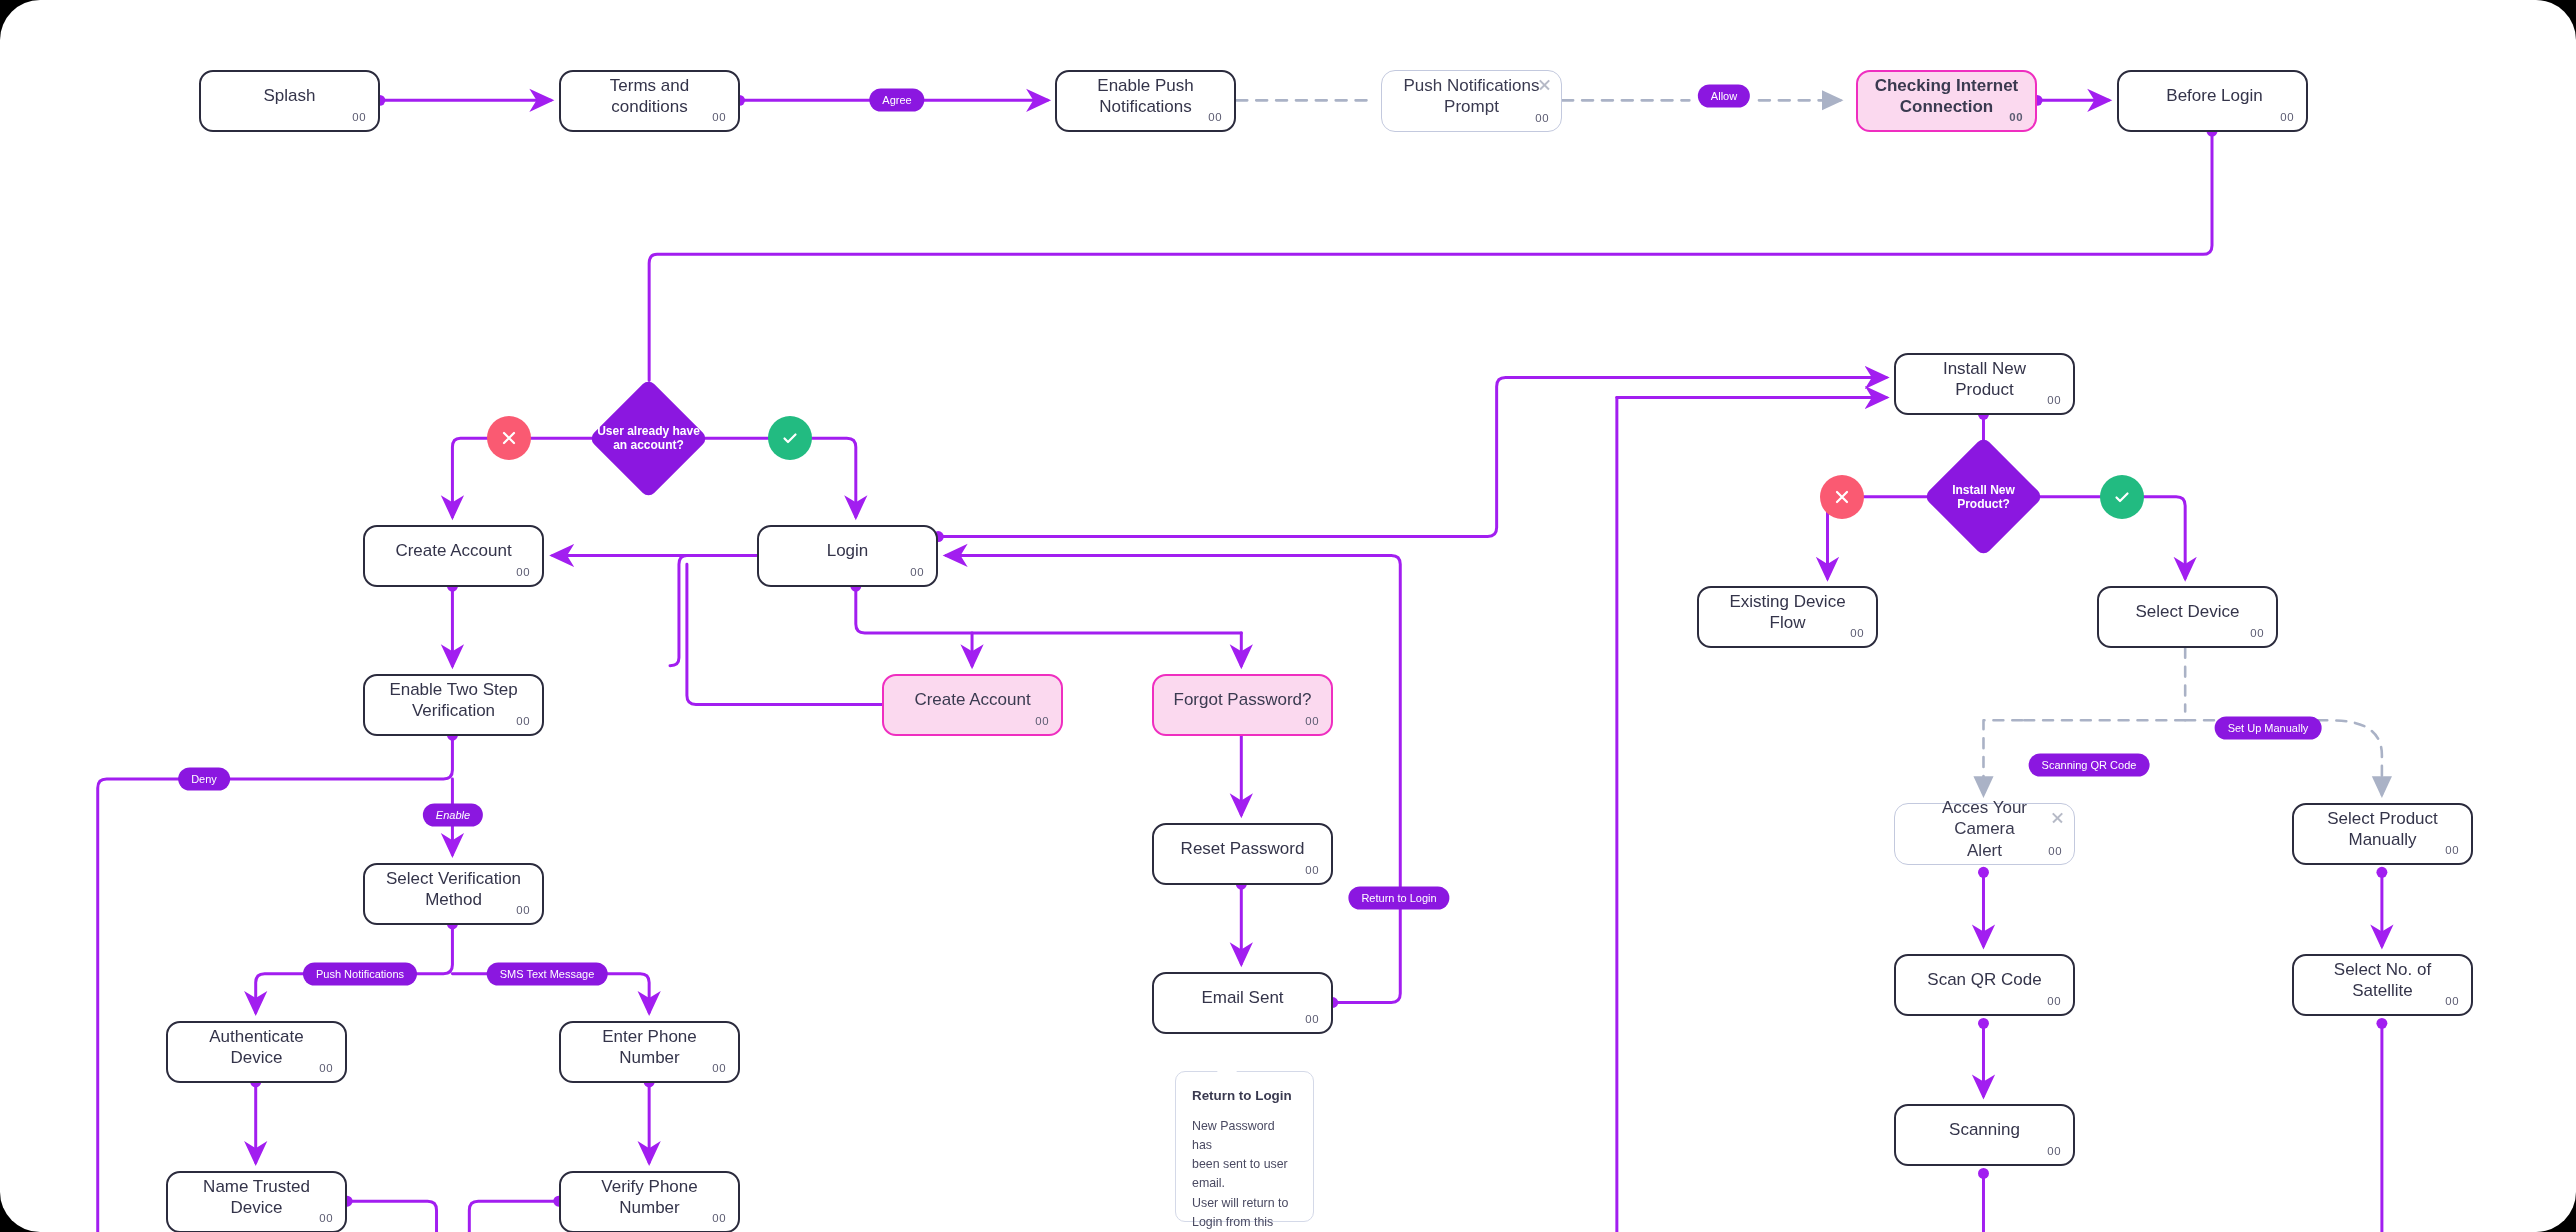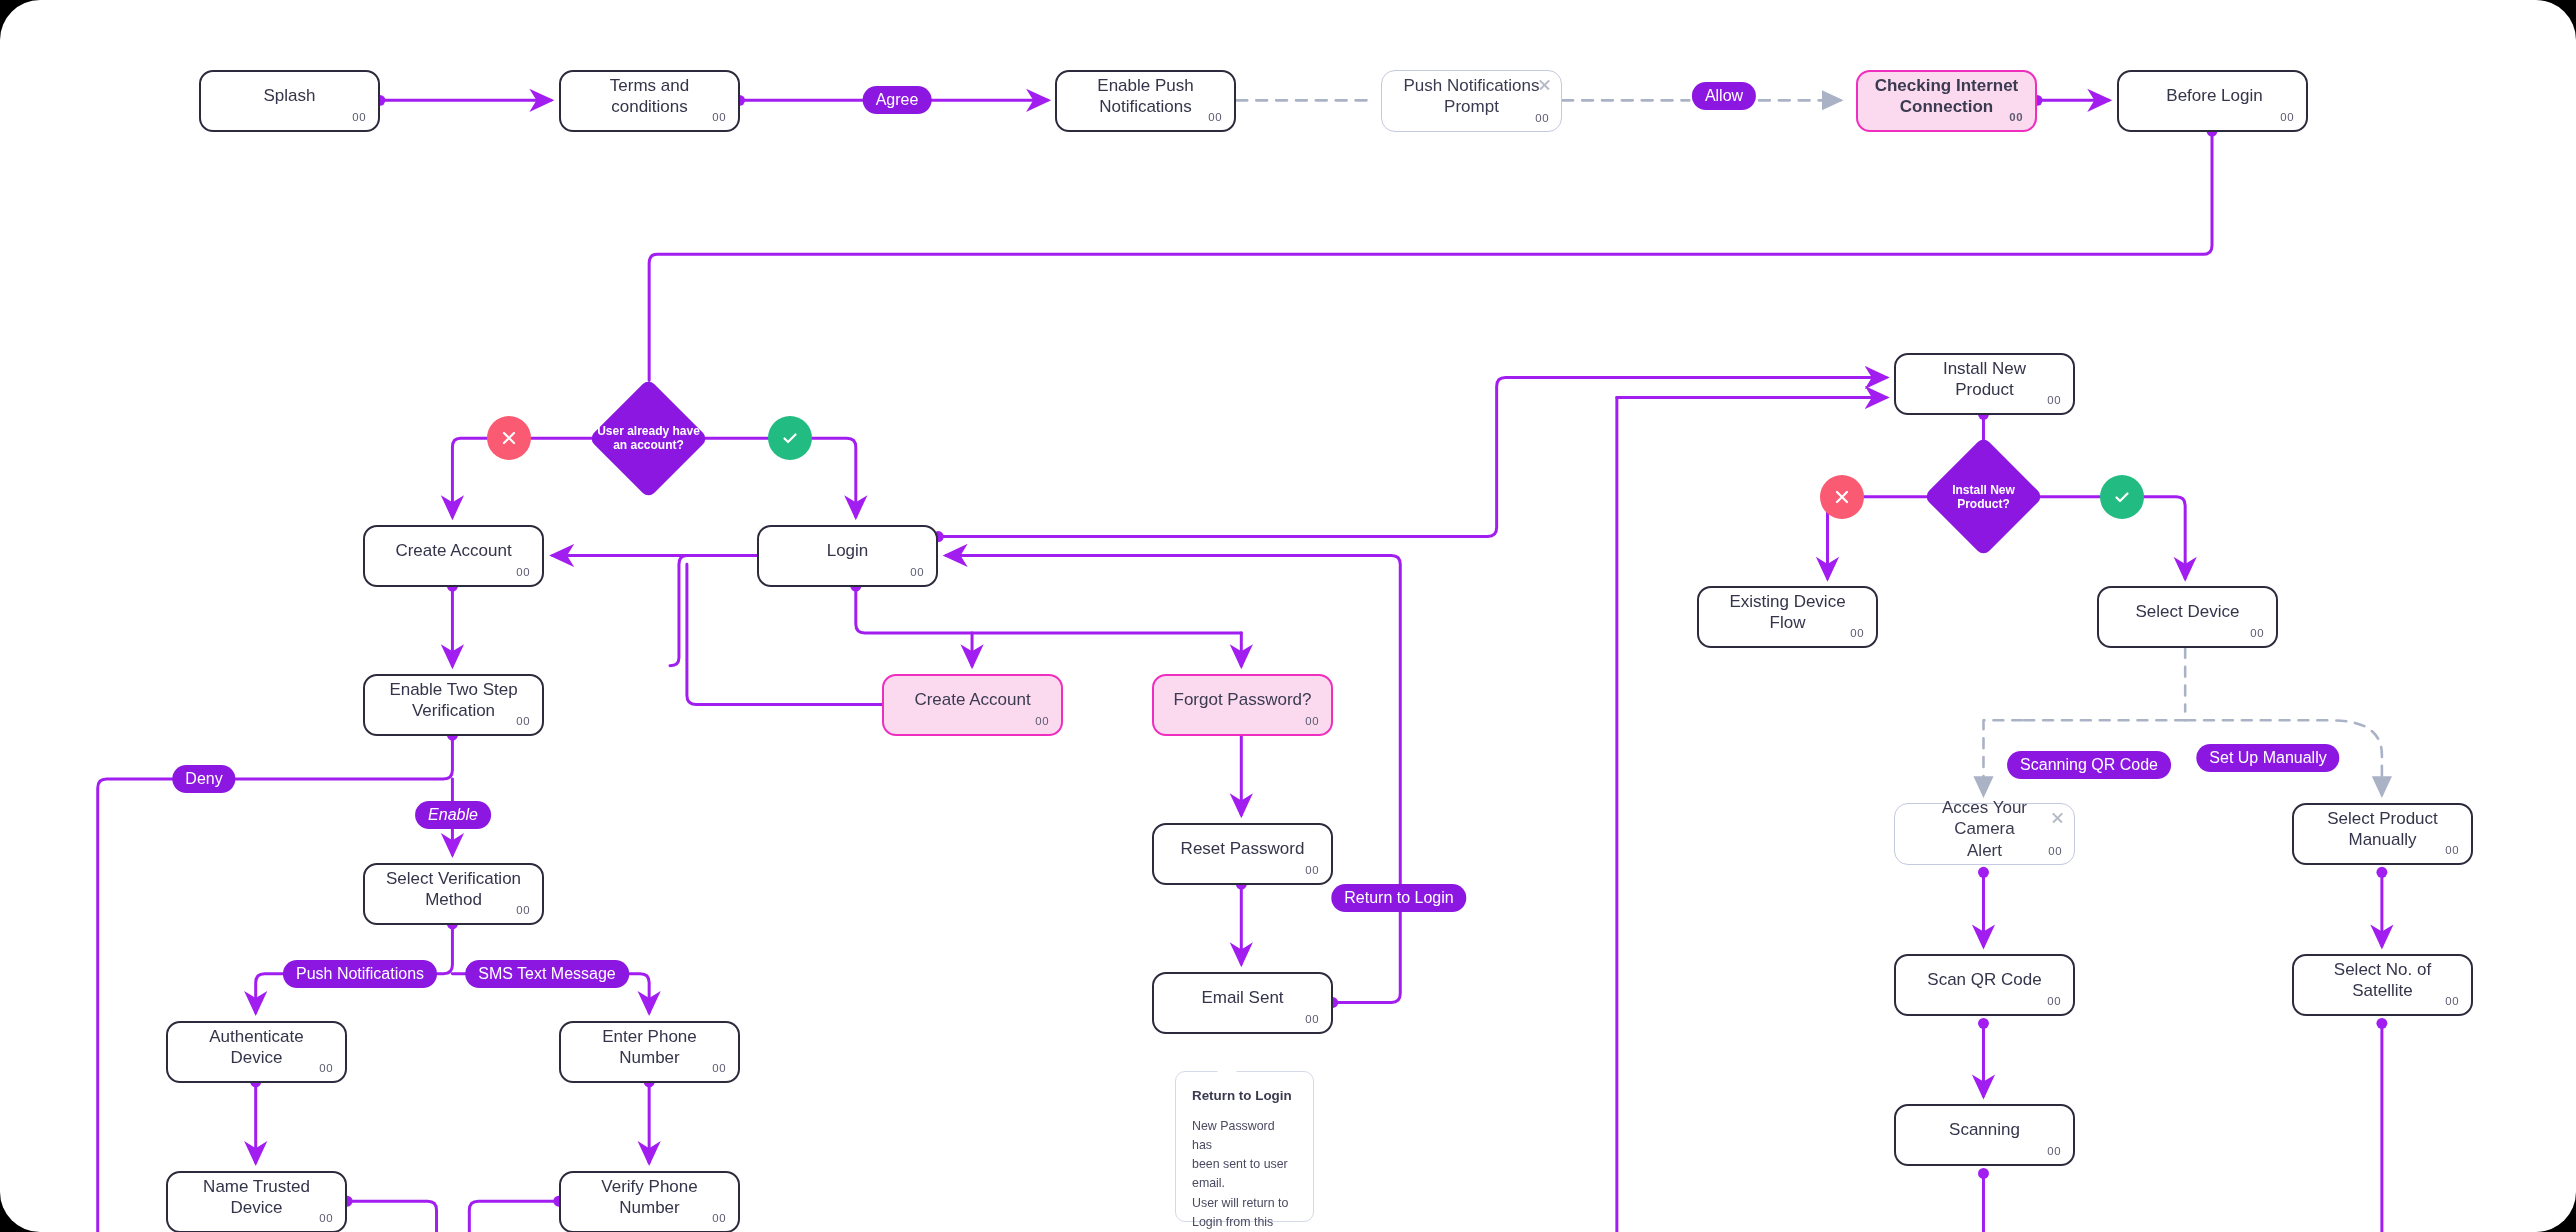--- a/index.html
+++ b/index.html
@@ -59,21 +59,21 @@
     display:flex;align-items:center;justify-content:center;
     color:#fff;font-size:20px;font-weight:700;
   }
   .badge.no{background:#fa5a72;}
   .badge.yes{background:#22bb81;}
   .badge svg{display:block;}
 
   
   .pill{
     position:absolute;background:#8b17e0;color:#fff;border-radius:993px;
-    font-size:16px;line-height:1;padding:6px 13px;white-space:nowrap;
+    font-size:11px;line-height:1;padding:6px 13px;white-space:nowrap;
     transform:translate(-50%,-50%);font-weight:500;
   }
 
   
   .note{
     position:absolute;box-sizing:border-box;background:#fff;
     border:1.5px solid #d4d9e8;border-radius:10px;padding:14px 16px;
     color:#3a3a50;font-size:12.4px;line-height:1.55;
   }
   .note .note-title{font-weight:700;font-size:13.4px;margin-bottom:10px;display:block;}
@@ -371,21 +371,21 @@
   </div>
 
   <div class="pill" style="left:897px;top:100px;">Agree</div>
   <div class="pill" style="left:1724px;top:96px;">Allow</div>
   <div class="pill" style="left:204px;top:779px;">Deny</div>
   <div class="pill" style="left:453px;top:815px;font-style:italic;">Enable</div>
   <div class="pill" style="left:360px;top:974px;">Push Notifications</div>
   <div class="pill" style="left:547px;top:974px;">SMS Text Message</div>
   <div class="pill" style="left:1399px;top:898px;">Return to Login</div>
   <div class="pill" style="left:2089px;top:721px;margin-top:44px;">Scanning QR Code</div>
-  <div class="pill" style="left:2268px;top:758px;">Set Up Manually</div>
+  <div class="pill" style="left:2268px;top:728px;">Set Up Manually</div>
 
   <div class="note" style="left:1175px;top:1071px;width:139px;height:151px;">
     <span class="tail-b"></span>
     <span class="tail"></span>
     <span class="note-title">Return to Login</span>
     <span class="note-body">New Password has
 been sent to user
 email.
 User will return to
 Login from this screen.</span>

